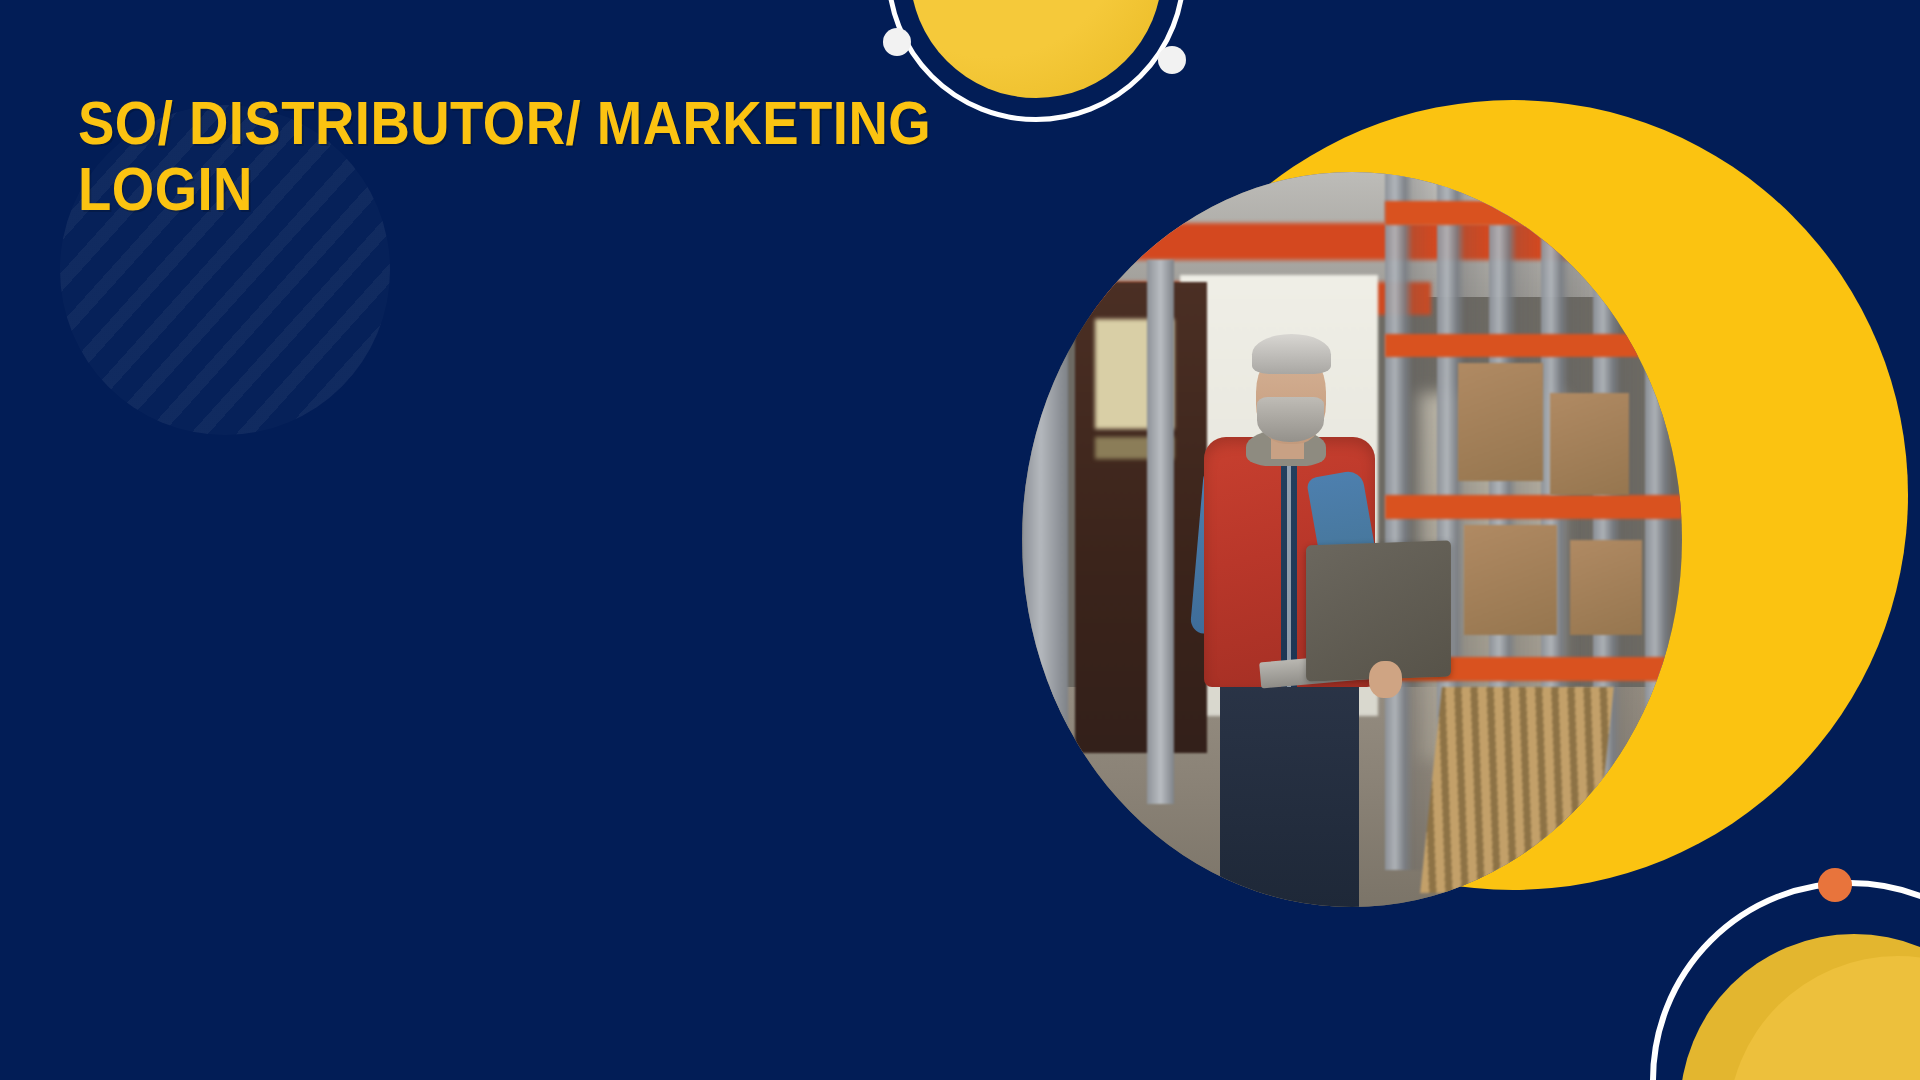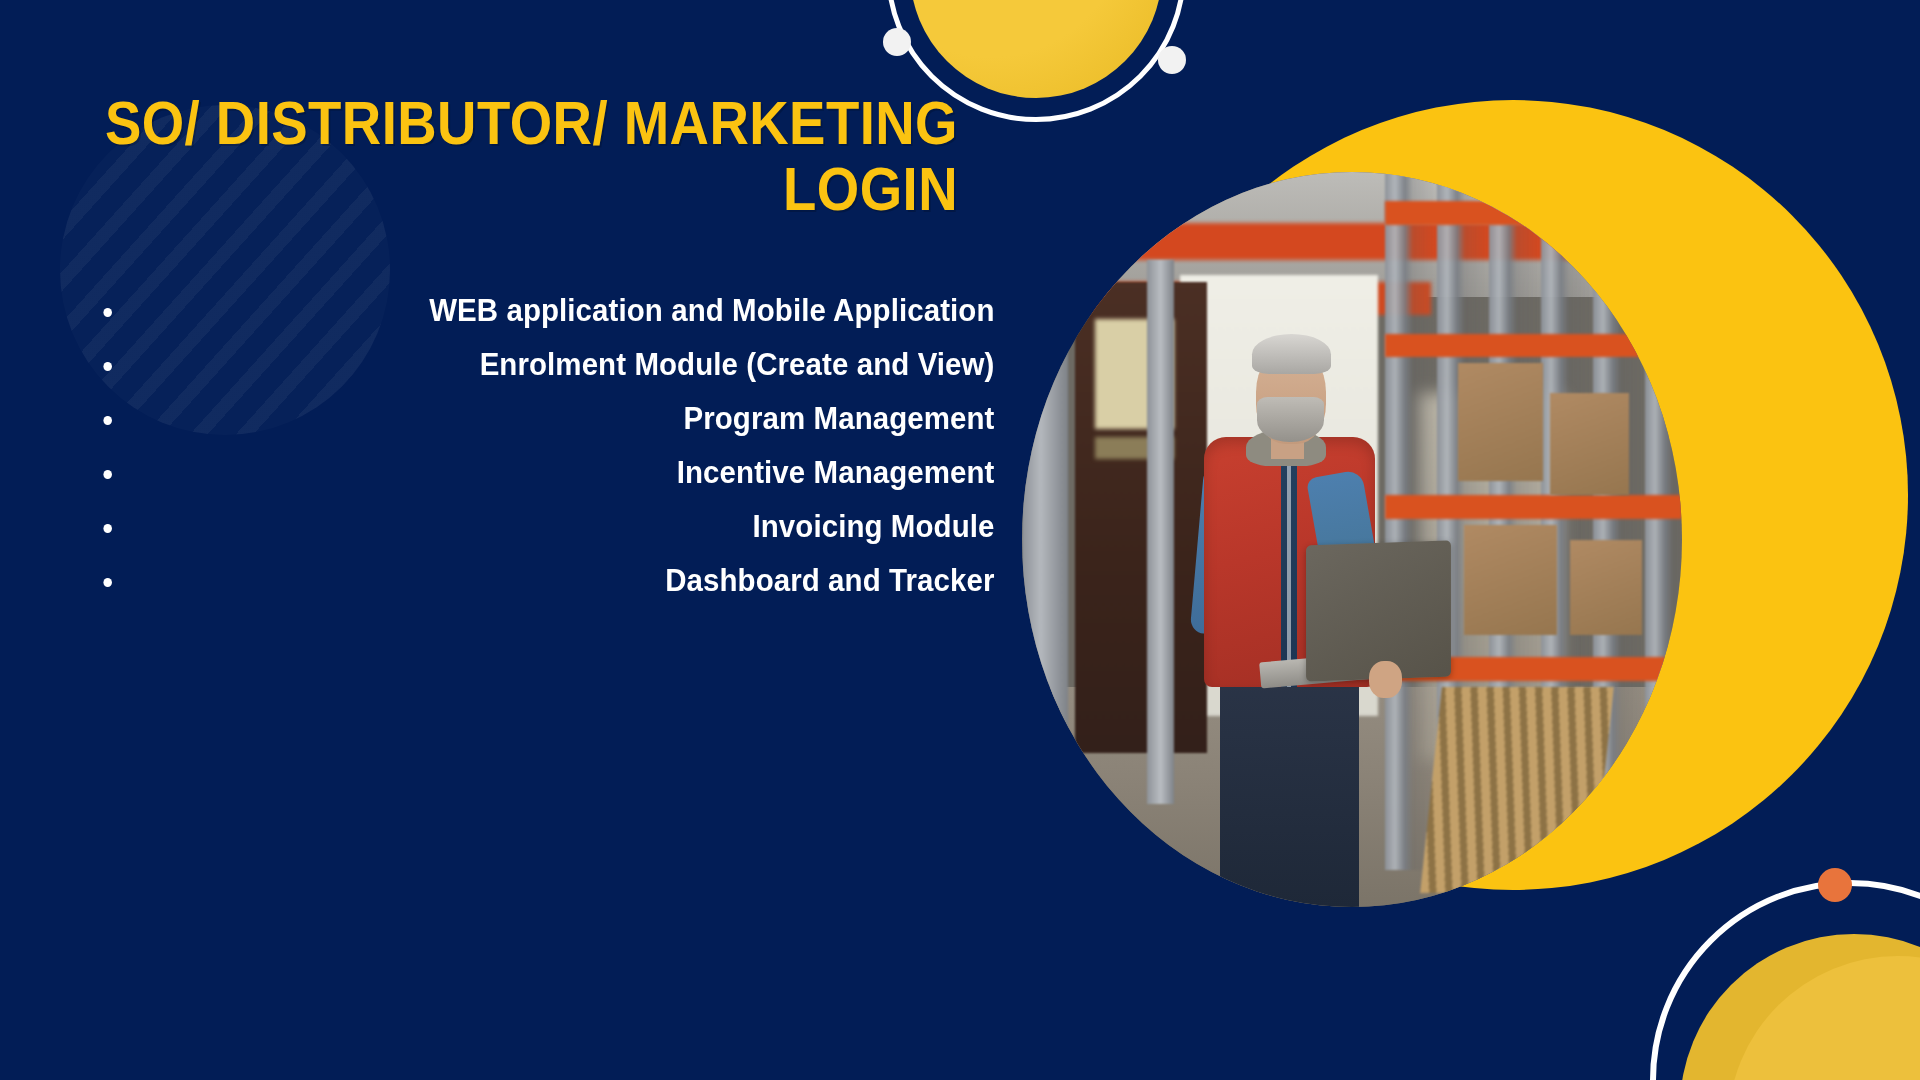--- a/index.html
+++ b/index.html
@@ -7,21 +7,20 @@
   body{
     font-family:"Liberation Sans", sans-serif;
     background:#021d56;
     position:relative;
   }
   #slide{
     position:absolute;inset:0;
     width:1920px;height:1080px;
     background:#021d56;
     overflow:hidden;
-    text-align:right;
   }
 
   
   .watermark{
     position:absolute;
     left:60px; top:105px;
     width:330px;height:330px;
     border-radius:50%;
     background:
       repeating-linear-gradient(
@@ -391,28 +390,20 @@
         <div class="pr-armR"></div>
         <div class="pr-laptop-base"></div>
         <div class="pr-laptop-lid"></div>
         <div class="pr-hand"></div>
       </div>
     </div>
   </div>
 
   <h1 class="title">SO/ DISTRIBUTOR/ MARKETING LOGIN</h1>
 
-  <ul class="bullets">
-    <li>WEB application and Mobile Application</li>
-    <li>Enrolment Module (Create and View)</li>
-    <li>Program Management</li>
-    <li>Incentive Management</li>
-    <li>Invoicing Module</li>
-    <li>Dashboard and Tracker</li>
-  </ul>
 
   <div class="bot-deco">
     <div class="disc-back"></div>
     <div class="disc"></div>
     <div class="ring"></div>
     <div class="dot"></div>
   </div>
 
 </div>
 

